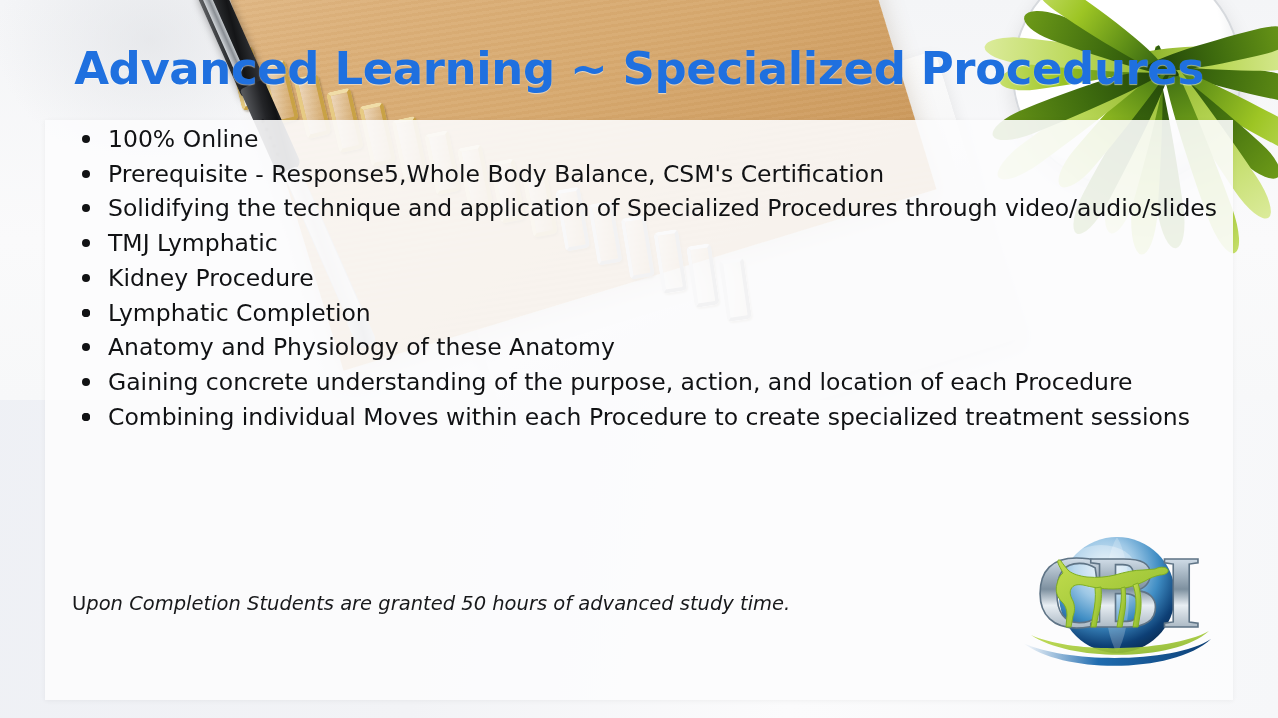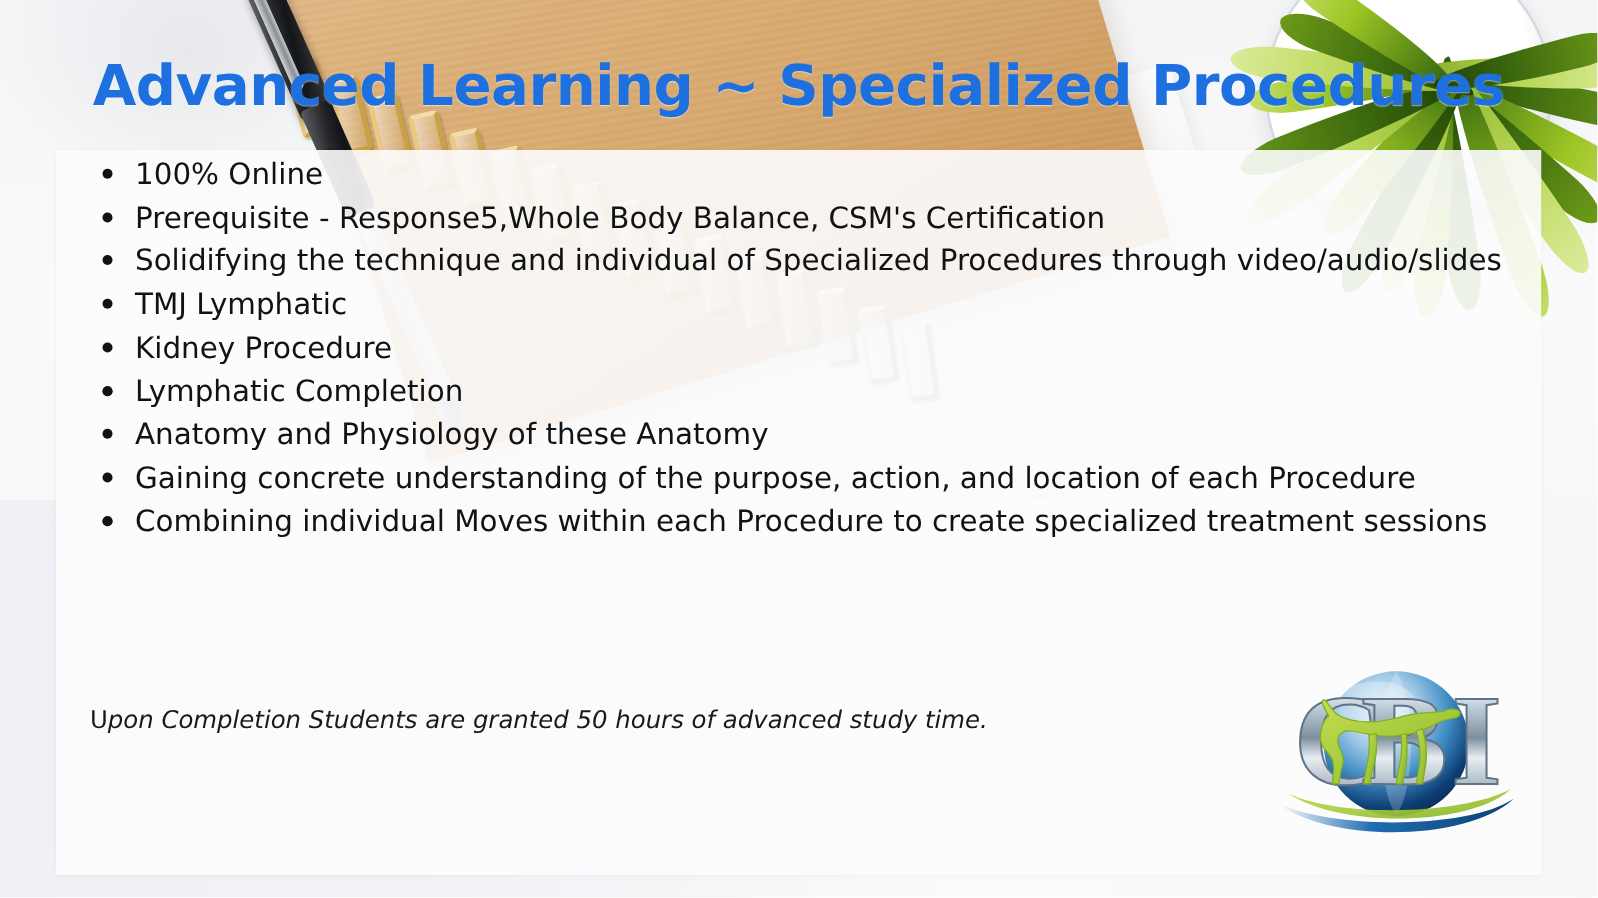--- a/index.html
+++ b/index.html
@@ -217,21 +217,21 @@
     width: 8px;
     height: 8px;
     border-radius: 50%;
     background: #111214;
   }
 
   
   .footnote {
     position: absolute;
     left: 72px;
-    top: 564px;
+    top: 592px;
     font-family: "DejaVu Sans", sans-serif;
     font-style: italic;
     font-size: 19.5px;
     color: #18191b;
     z-index: 6;
     white-space: nowrap;
   }
   .footnote .lead { font-style: normal; }
 
   
@@ -305,21 +305,21 @@
       </div>
   </div>
 
   <div class="panel"></div>
 
   <div class="title">Advanced Learning ~ Specialized Procedures</div>
 
   <ul class="bullets">
     <li><span class="dot"></span><span>100% Online</span></li>
     <li><span class="dot"></span><span>Prerequisite - Response5,Whole Body Balance, CSM's Certification</span></li>
-    <li><span class="dot"></span><span>Solidifying the technique and individual of Specialized Procedures through video/audio/slides</span></li>
+    <li><span class="dot"></span><span>Solidifying the technique and application of Specialized Procedures through video/audio/slides</span></li>
     <li><span class="dot"></span><span>TMJ Lymphatic</span></li>
     <li><span class="dot"></span><span>Kidney Procedure</span></li>
     <li><span class="dot"></span></li>
     <li><span class="dot"></span><span>Lymphatic Completion</span></li>
     <li><span class="dot"></span><span>Anatomy and Physiology of these Anatomy</span></li>
     <li><span class="dot"></span><span>Gaining concrete understanding of the purpose, action, and location of each Procedure</span></li>
     <li><span class="dot"></span></li>
     <li><span class="dot"></span><span>Combining individual Moves within each Procedure to create specialized treatment sessions</span></li>
   </ul>
 

